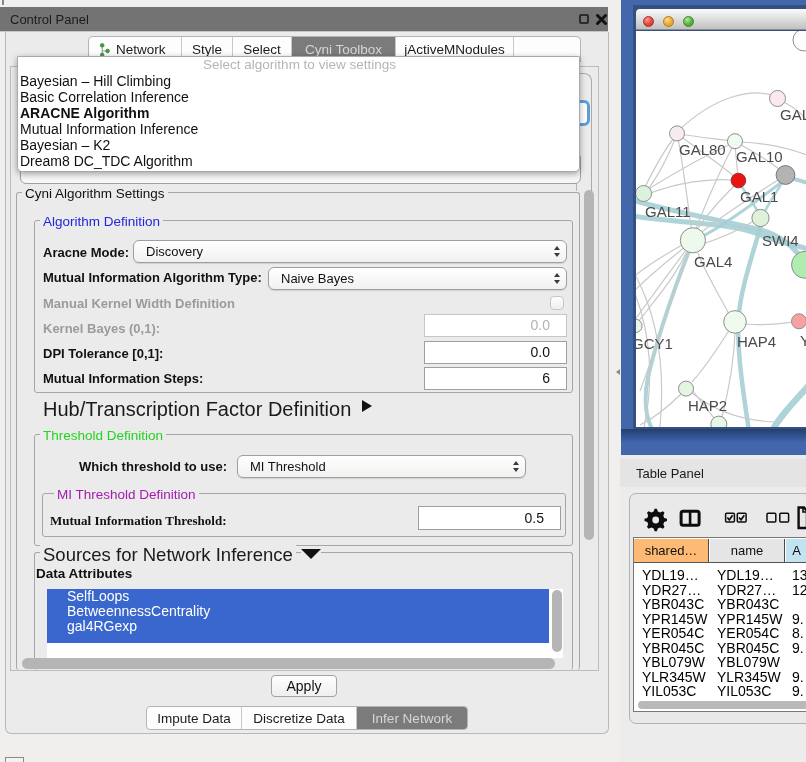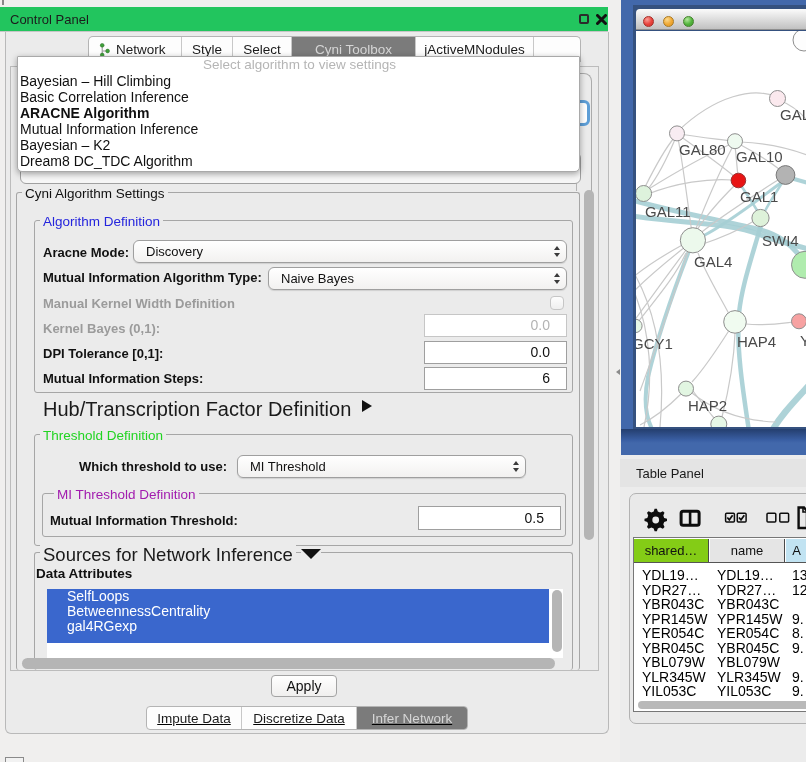--- a/index.html
+++ b/index.html
@@ -2,31 +2,31 @@
 <html><head>
 <meta charset="utf-8">
 <style>
 * { margin:0; padding:0; box-sizing:border-box; }
 html,body { width:806px; height:762px; overflow:hidden; }
 body { font-family:"Liberation Sans", sans-serif; background:#f0efee; position:relative; }
 .abs { position:absolute; }
 
 #cpanel { left:5px; top:32px; width:604px; height:702px; background:#ebebeb;
   border:1px solid #b9b9b9; border-top:none; border-radius:0 0 6px 6px; }
-#cp-title { left:0; top:7px; width:608px; height:25px; background:#22c55e;
+#cp-title { left:0; top:7px; width:608px; height:25px; background:#737373;
   border-bottom:1px solid #c6c6c6;}
 #cp-title span { position:absolute; left:10px; top:5px; font-size:13px; color:#1c1c1c;}
 .float-ic { left:579px; top:14px; width:10px; height:10px; border:2px solid #2b2b2b; border-radius:2px;}
 
 .seg { background:#fdfdfd; border:1px solid #b4b4b4; display:flex; overflow:hidden;}
 .seg .it { font-size:13.5px; color:#1b1b1b; display:flex; align-items:center; justify-content:center;
   border-right:1px solid #c8c8c8; }
 .seg .sel { background:#7b7b7b; color:#d6d6d6; }
 #toptabs { left:88px; top:36px; width:493px; height:26px; border-radius:5px 5px 0 0; border-bottom:none;}
-#bottabs { left:146px; top:706px; width:322px; height:24px; border-radius:4px;text-decoration:underline;}
+#bottabs { left:146px; top:706px; width:322px; height:24px; border-radius:4px;}
 
 #scrollpane { left:10px; top:66px; width:589px; height:605px; border:1px solid #bcbcbc; background:#ebebeb;}
 .vthumb { background:#b5b5b5; border-radius:6px; }
 
 .grp { border:1px solid #a6a6a6; border-radius:3px; }
 .grp-lab { position:absolute; background:#ebebeb; padding:0 3px; font-size:13.5px; }
 .blab { font-size:13px; font-weight:bold; color:#111; }
 .dlab { font-size:13px; font-weight:bold; color:#9b9b9b; }
 
 .combo { background:linear-gradient(#ffffff,#f2f1f0); border:1px solid #9f9f9f; border-radius:6px;
@@ -181,21 +181,21 @@
     <rect x="127" y="9.3" width="8.8" height="8.8" rx="1"></rect>
     <rect x="139.8" y="9.3" width="8.8" height="8.8" rx="1"></rect>
   </g>
   <g fill="none" stroke="#0d0d0d" stroke-width="2.4">
     <path d="M 158.6,3.5 L 164,3.5 L 167,7 L 167,24 L 158.6,24 Z"></path>
     <path d="M 163,3.5 L 163,8 L 167,8" stroke-width="1.6"></path>
   </g>
 </svg>
 
 <div id="tbl" class="abs">
-  <div class="hdrcell" style="left:0;width:75px;background:#84cc16;border-right:1px solid #4a4a4a;">shared…</div>
+  <div class="hdrcell" style="left:0;width:75px;background:#fdba74;border-right:1px solid #4a4a4a;">shared…</div>
   <div class="hdrcell" style="left:76px;width:75px;background:#e5e5e5;border-right:1px solid #4a4a4a;">name</div>
   <div class="hdrcell" style="left:152px;width:21px;background:#c1e3f2;">A</div>
   <div class="abs" style="left:0;top:24px;width:173px;height:1px;background:#555;"></div>
 </div>
 <div id="tbl-rows" class="abs" style="left:633px;top:560px;width:173px;height:136px;overflow:hidden;background:transparent;">
 
   <div class="trow" style="left:9px;top:7px;">YDL19…</div>
     <div class="trow" style="left:84px;top:7px;">YDL19…</div>
     <div class="trow" style="left:159px;top:7px;">13.</div>
   <div class="trow" style="left:9px;top:21.5px;">YDR27…</div>
@@ -238,21 +238,21 @@
   <div class="it" style="width:93px;justify-content:flex-start;padding-left:10px;">
     <svg width="12" height="14" viewBox="0 0 12 14" style="margin-right:5px;">
       <line x1="3.2" y1="2.5" x2="3.2" y2="12" stroke="#999" stroke-width="1.1"></line>
       <line x1="3.2" y1="8" x2="8.2" y2="8" stroke="#999" stroke-width="1.1"></line>
       <circle cx="3.2" cy="2.3" r="1.9" fill="#3fa03a" stroke="#2c7029" stroke-width="0.5"></circle>
       <circle cx="8.6" cy="8" r="1.9" fill="#3fa03a" stroke="#2c7029" stroke-width="0.5"></circle>
       <circle cx="3.2" cy="12" r="1.9" fill="#3fa03a" stroke="#2c7029" stroke-width="0.5"></circle>
     </svg>Network</div>
   <div class="it" style="width:51px;">Style</div>
   <div class="it" style="width:59px;">Select</div>
-  <div class="it sel" style="width:124px;">Cyni Toolbox</div>
+  <div class="it sel" style="width:104px;">Cyni Toolbox</div>
   <div class="it" style="width:118px;">jActiveMNodules</div>
   <div class="it" style="flex:1;border-right:none;"></div>
 </div>
 
 <div id="scrollpane" class="abs"></div>
 <div class="abs" style="left:560px;top:73px;width:32px;height:118px;border-top:1px solid #ababab;border-right:1px solid #ababab;border-radius:0 8px 0 0;"></div>
 <div class="abs" style="left:575.5px;top:78px;width:1px;height:113px;background:#b4b4b4;"></div>
 
 <div class="abs" style="left:20px;top:152px;width:561px;height:32px;border:1px solid #a0a0a0;border-radius:6px;background:#f6f6f6;"></div>
 <div class="abs" style="left:566px;top:100px;width:24px;height:26px;border:3px solid #5e9ed6;border-radius:6px;background:#fff;"></div>
@@ -288,21 +288,21 @@
 <div class="abs grp" style="left:34px;top:434px;width:539px;height:112px;"></div>
 <div class="abs grp-lab" style="left:40px;top:428px;color:#22d422;">Threshold Definition</div>
 <div class="abs blab" style="left:79px;top:459px;">Which threshold to use:</div>
 <div class="abs combo" style="left:237px;top:455px;width:289px;height:23px;">
     <span>MI Threshold</span>
     <div class="arr" style="top:5px;"></div>
   </div>
 
 <div class="abs grp" style="left:42px;top:493px;width:524px;height:44px;"></div>
 <div class="abs grp-lab" style="left:54px;top:487px;color:#a21caf;">MI Threshold Definition</div>
-<div class="abs blab" style="left:50px;top:513px;">Mutual Information Threshold:</div>
+<div class="abs blab" style="left:50px;top:513px;font-family:Liberation Serif, serif;">Mutual Information Threshold:</div>
 <div class="abs tfield" style="left:418px;top:506px;width:143px;height:24px;line-height:22px;">0.5</div>
 
 <div class="abs grp" style="left:34px;top:552px;width:539px;height:118px;border-bottom:none;"></div>
 <div class="abs grp-lab" style="left:40px;top:544px;color:#1a1a1a;font-size:18.5px;">Sources for Network Inference</div>
 <div class="abs" style="left:301px;top:549px;width:0;height:0;border-left:10.5px solid transparent;border-right:10.5px solid transparent;border-top:10px solid #111;background:#ebebeb;"></div>
 <div class="abs" style="left:36px;top:566px;font-size:13.5px;font-weight:bold;color:#111;">Data Attributes</div>
 <div id="datalist" class="abs">
   <div class="sel">SelfLoops</div>
   <div class="sel">BetweennessCentrality</div>
   <div class="sel">gal4RGexp</div>

